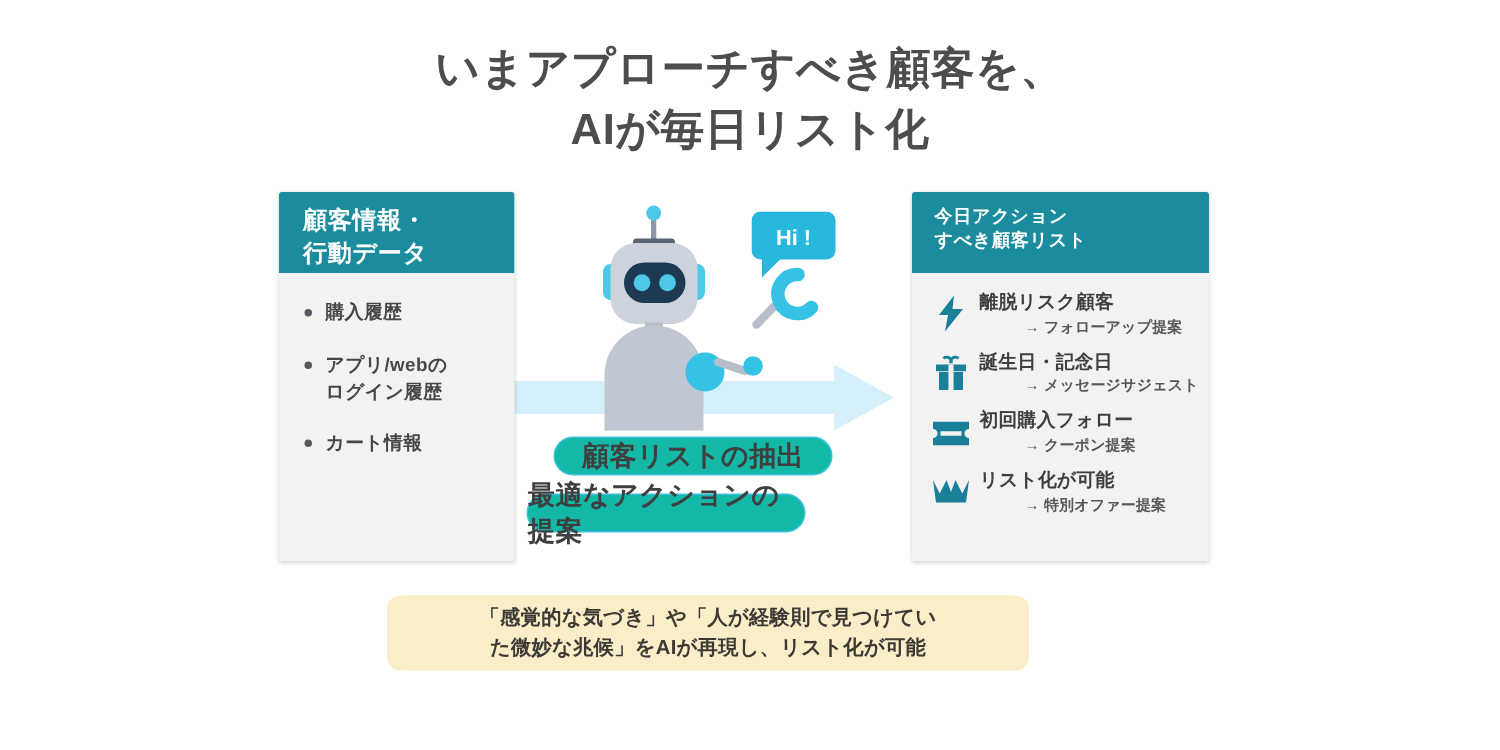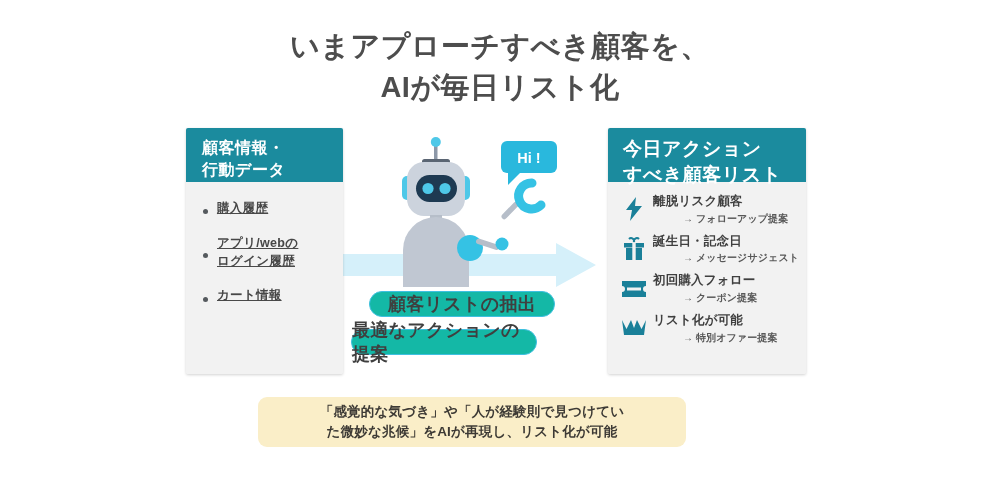--- a/index.html
+++ b/index.html
@@ -28,32 +28,32 @@
   .panel-head{
     background:#1b8b9e;color:#ffffff;font-weight:bold;
     letter-spacing:0.5px;line-height:1.36;
   }
   .panel-body{background:#f2f2f2;}
 
   #left-panel{left:186px;top:128px;width:157px;height:246px;}
   #left-panel .panel-head{height:54px;padding:9px 16px 0 16px;font-size:16px;box-sizing:border-box;}
   #left-panel .panel-body{height:192px;padding:18px 0 0 0;box-sizing:border-box;}
 
-  .bullet-row{display:flex;align-items:center;margin:0 0 17px 17px;text-decoration:underline;}
+  .bullet-row{display:flex;align-items:flex-start;margin:0 0 17px 17px;}
   .bullet-dot{
     width:5px;height:5px;border-radius:50%;background:#555a5e;
     margin-top:6px;flex:0 0 auto;
   }
   .bullet-text{
     margin-left:9px;font-size:12.5px;font-weight:bold;color:#474747;
     line-height:1.42;letter-spacing:0.3px;
   }
 
   #right-panel{left:608px;top:128px;width:198px;height:246px;}
-  #right-panel .panel-head{height:54px;padding:8px 0 0 15px;font-size:19px;box-sizing:border-box;}
+  #right-panel .panel-head{height:54px;padding:8px 0 0 15px;font-size:12px;box-sizing:border-box;}
   #right-panel .panel-body{height:192px;padding:12px 0 0 0;box-sizing:border-box;}
 
   .act-row{display:flex;align-items:center;margin:0 0 9px 12px;}
   .act-icon{flex:0 0 auto;width:28px;height:30px;display:flex;align-items:center;justify-content:center;}
   .act-icon svg{display:block;}
   .act-txt{margin-left:5px;}
   .act-main{font-size:12.5px;font-weight:bold;color:#3f3f3f;line-height:1.25;letter-spacing:0.2px;}
   .act-sub{font-size:10px;font-weight:bold;color:#585858;line-height:1.3;margin-top:2px;margin-left:30px;letter-spacing:0.1px;}
 
   

